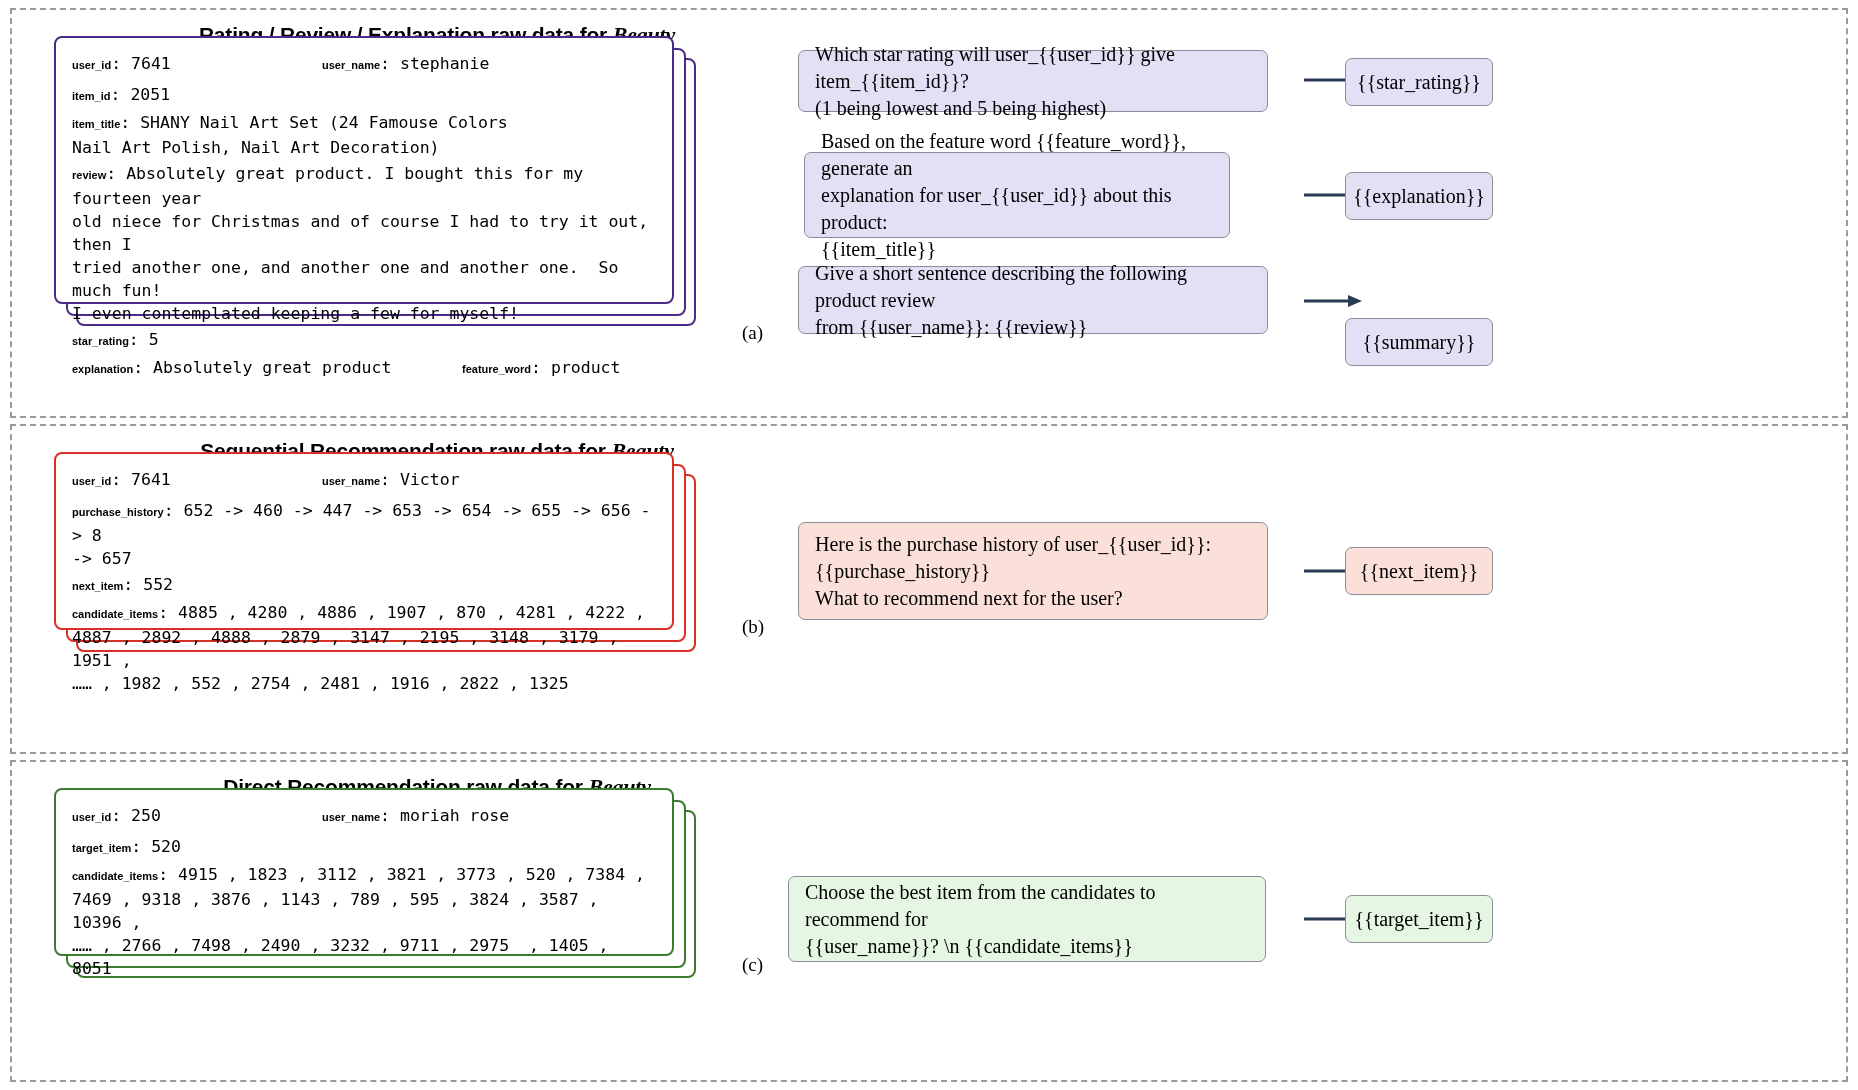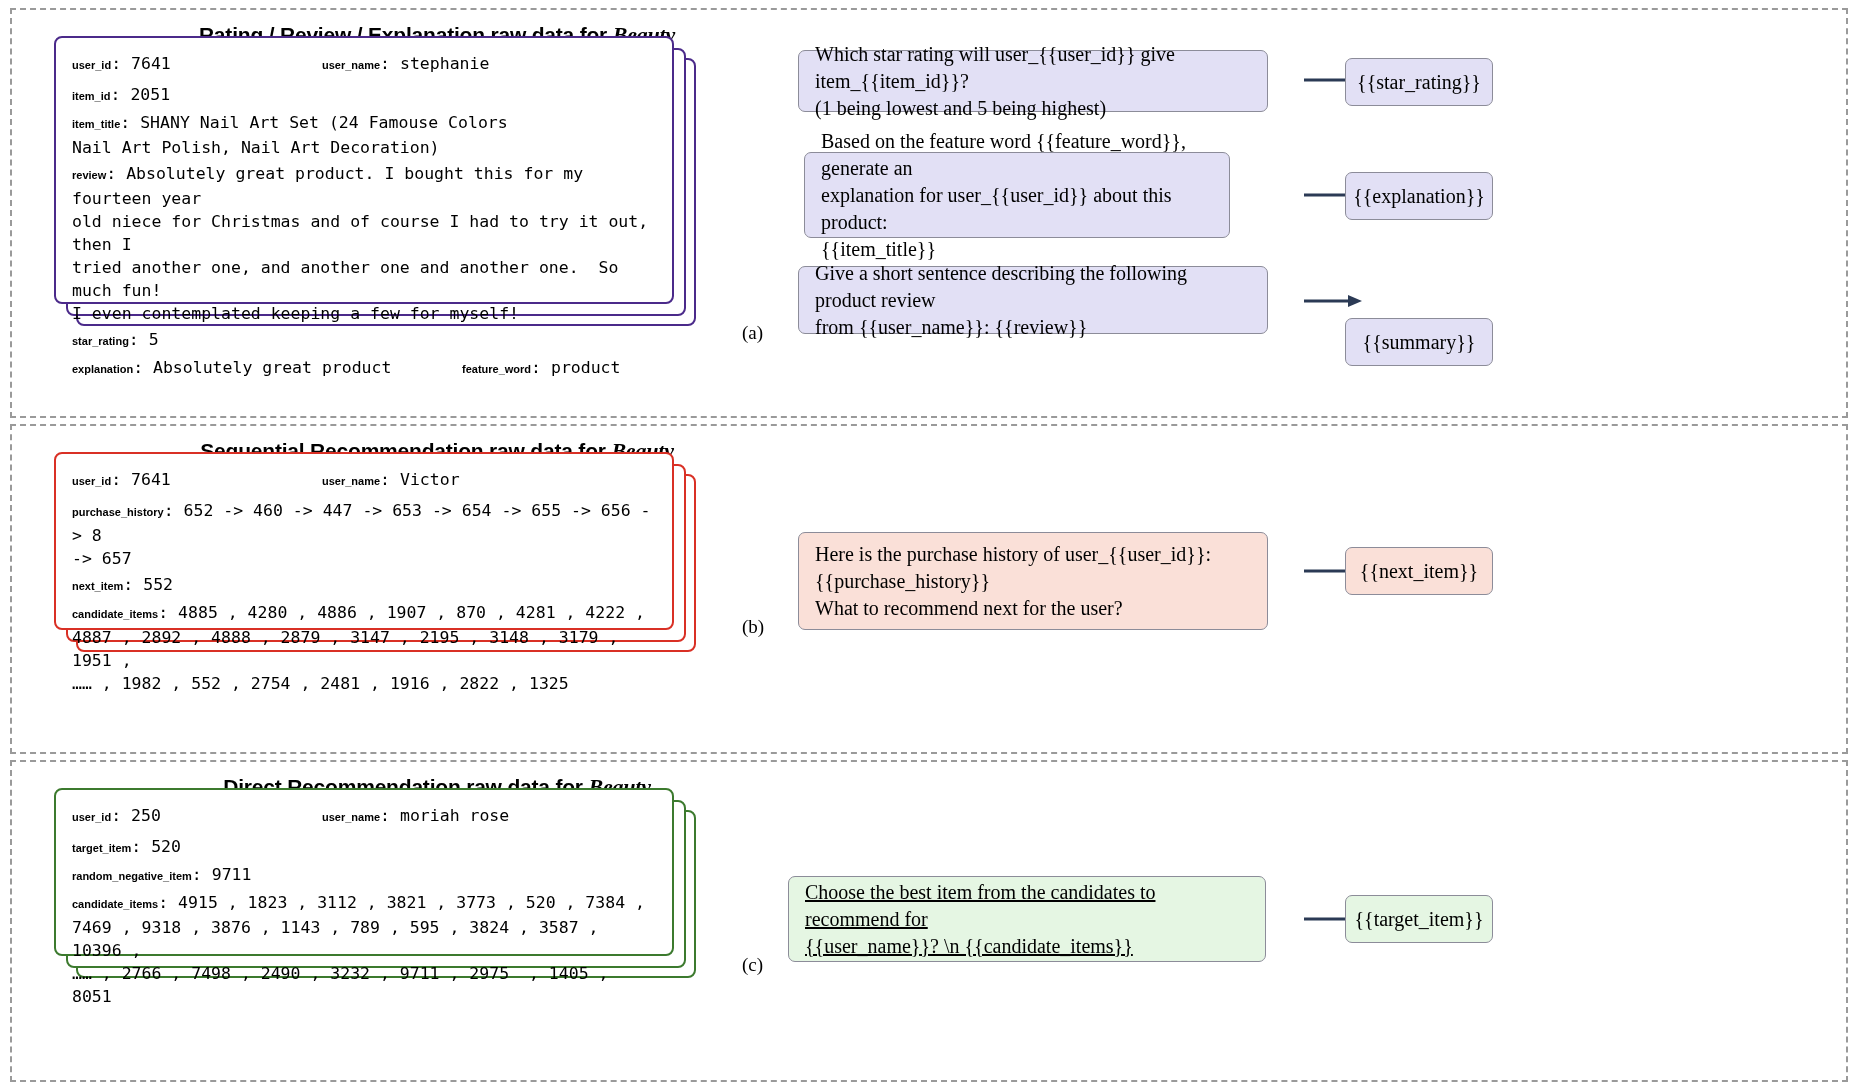--- a/index.html
+++ b/index.html
@@ -241,21 +241,21 @@
         <div class="kv"><b>candidate_items</b><span>: </span><span class="val">4885 , 4280 , 4886 , 1907 , 870 , 4281 , 4222 ,
 4887 , 2892 , 4888 , 2879 , 3147 , 2195 , 3148 , 3179 , 1951 ,
 …… , 1982 , 552 , 2754 , 2481 , 1916 , 2822 , 1325</span></div>
 
       </div>
     </div>
 
     <div class="sublabel" style="left:700px; top:190px;">(b)</div>
   </div>
 
-  <div class="prompt-box bg-red" style="left:786px; top:96px; width:470px; height:98px;margin-top:10px;">Here is the purchase history of user_{{user_id}}:
+  <div class="prompt-box bg-red" style="left:786px; top:96px; width:470px; height:98px;">Here is the purchase history of user_{{user_id}}:
 {{purchase_history}}
 What to recommend next for the user?</div>
   <svg class="arrow" style="left:1290px; top:135px;" viewBox="0 0 62 20">
     <line x1="2" y1="10" x2="46" y2="10" stroke="#2b3a55" stroke-width="3"></line>
     <polygon points="46,4 60,10 46,16" fill="#2b3a55"></polygon>
   </svg>
   <div class="out-box bg-red" style="left:1333px; top:121px; width:148px; height:48px;">{{next_item}}</div>
 </div>
 
 <div class="section" id="section-c">
@@ -270,32 +270,31 @@
       <div class="card-shadow card-green" style="left:12px; top:12px; width:620px; height:168px;"></div>
       <div class="card card-green" style="width:620px; height:168px;">
 
         <div class="kv-row">
           <div class="cell1 kv"><b>user_id</b><span>: </span><span class="val">250</span></div>
           <div class="cell2 kv"><b>user_name</b><span>: </span><span class="val">moriah rose</span></div>
         </div>
 
         <div class="kv"><b>target_item</b><span>: </span><span class="val">520</span></div>
 
-        <div class="kv"><b>random_negative_item</b><span>: </span><span class="val">9711</span></div>
 
         <div class="kv"><b>candidate_items</b><span>: </span><span class="val">4915 , 1823 , 3112 , 3821 , 3773 , 520 , 7384 ,
 7469 , 9318 , 3876 , 1143 , 789 , 595 , 3824 , 3587 , 10396 ,
 …… , 2766 , 7498 , 2490 , 3232 , 9711 , 2975  , 1405 , 8051</span></div>
 
       </div>
     </div>
 
     <div class="sublabel" style="left:700px; top:192px;">(c)</div>
   </div>
 
-  <div class="prompt-box bg-green" style="left:776px; top:114px; width:478px; height:86px;text-decoration:underline;">Choose the best item from the candidates to recommend for
+  <div class="prompt-box bg-green" style="left:776px; top:114px; width:478px; height:86px;">Choose the best item from the candidates to recommend for
 {{user_name}}? \n {{candidate_items}}</div>
   <svg class="arrow" style="left:1290px; top:147px;" viewBox="0 0 62 20">
     <line x1="2" y1="10" x2="46" y2="10" stroke="#2b3a55" stroke-width="3"></line>
     <polygon points="46,4 60,10 46,16" fill="#2b3a55"></polygon>
   </svg>
   <div class="out-box bg-green" style="left:1333px; top:133px; width:148px; height:48px;">{{target_item}}</div>
 </div>
 
 </body></html>

